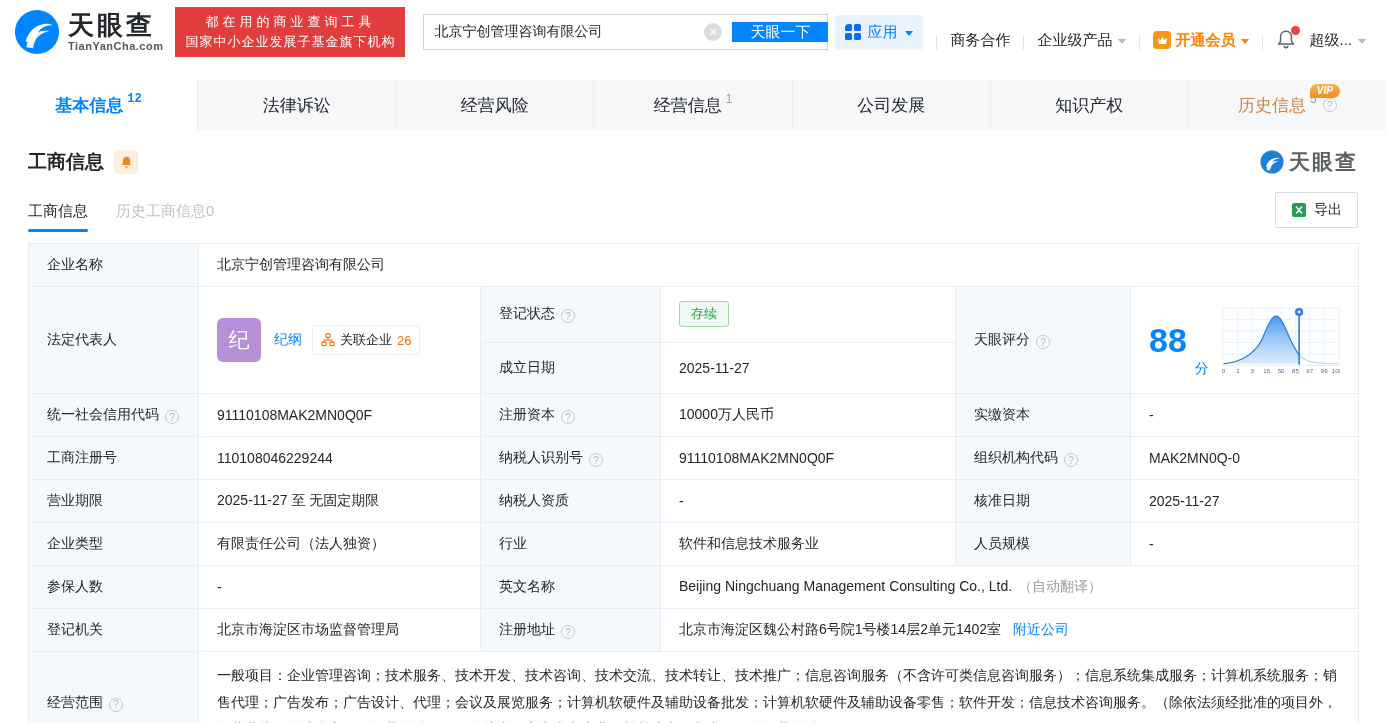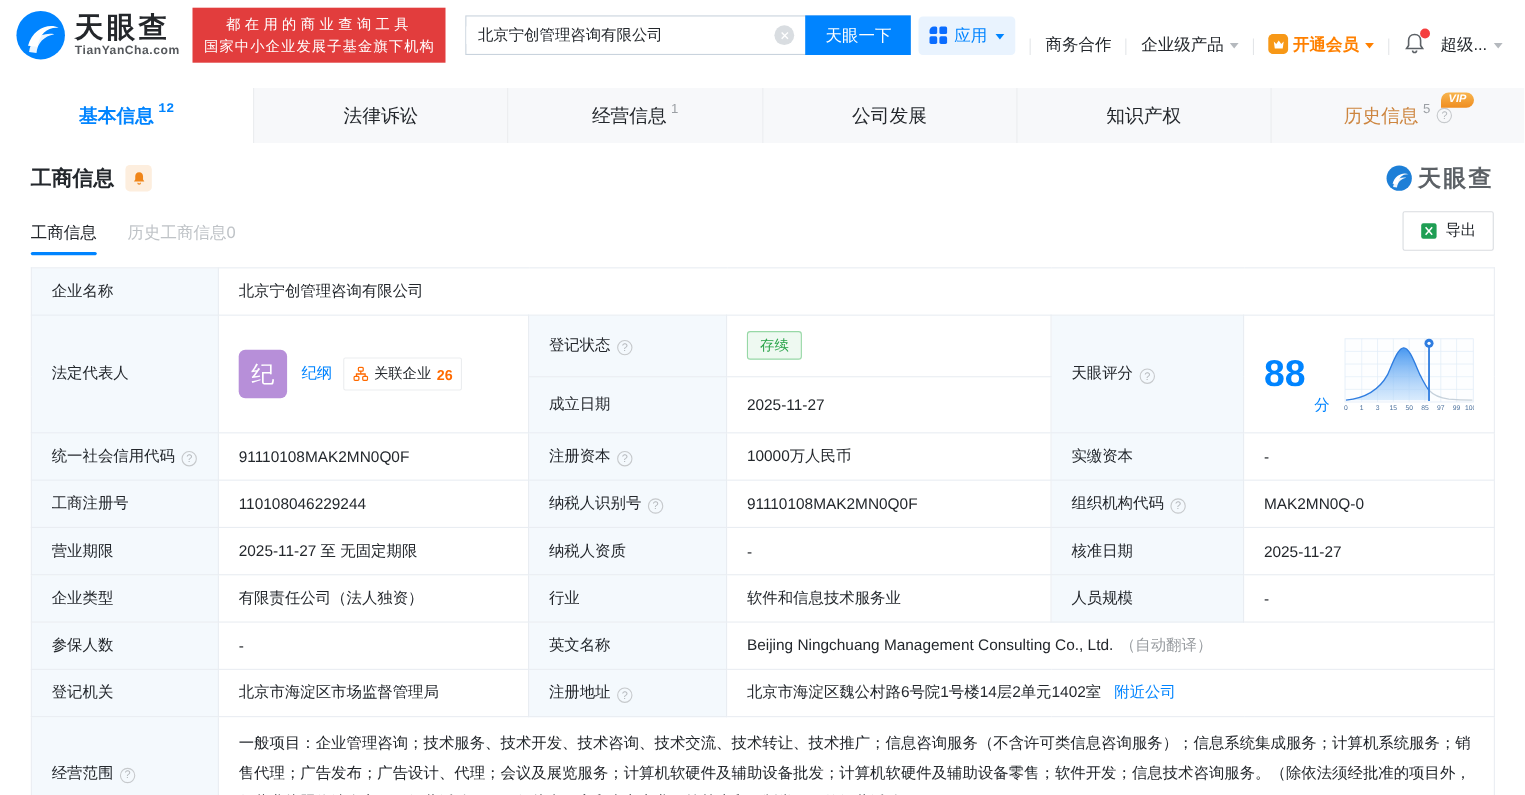--- a/index.html
+++ b/index.html
@@ -17,21 +17,21 @@
   .promo-l2 { font-size:13px; letter-spacing:1px; }
 
   .search-wrap { margin-left:18px; width:405px; }
   .search-tabs { display:flex; }
   .search-tab { font-size:14px; color:#23272c; padding:3px 13px; cursor:pointer; }
   .search-tab.active { background:#0084ff; color:#fff; }
   .search-box { display:flex; border:1px solid #c9d3dd; height:36px; align-items:center; background:#fff; }
   .search-input { flex:1; border:none; outline:none; font-size:14px; padding:0 10px; color:#23272c; font-family:inherit; }
   .clear-icon { width:18px; height:18px; border-radius:50%; background:#d8dcе0; background:#d9dde1; color:#fff; font-size:11px; display:flex; align-items:center; justify-content:center; margin-right:10px; cursor:pointer; }
   .clear-icon::before { content:"✕"; }
-  .search-btn { height:36px; margin:-1px -1px -1px 0; background:#0084ff; color:#fff; border:none; font-size:15px; padding:0 18px; cursor:pointer; font-family:inherit; white-space:nowrap; }
+  .search-btn { height:20px; margin:-1px -1px -1px 0; background:#0084ff; color:#fff; border:none; font-size:15px; padding:0 18px; cursor:pointer; font-family:inherit; white-space:nowrap; }
 
   .header-right { margin-left:auto; display:flex; align-items:flex-end; gap:13px; font-size:15px; color:#23272c; }
   .apps-pill { display:flex; align-items:center; gap:6px; background:#e9f3fe; color:#0084ff; border-radius:4px; padding:8px 10px; cursor:pointer; }
   .grid-icon { display:inline-grid; grid-template-columns:7px 7px; grid-template-rows:7px 7px; gap:2px; }
   .grid-icon i { background:#0a6cff; border-radius:1.5px; }
   .grid-icon i:first-child { border-radius:4px 1.5px 1.5px 1.5px; }
   .caret { display:inline-block; width:0; height:0; border-left:4px solid transparent; border-right:4px solid transparent; border-top:5px solid currentColor; margin-left:2px; position:relative; top:1px; }
   .caret.gray { border-top-color:#b5b9be; }
   .vsep { width:1px; height:15px; background:#e3e5e8; }
   .menu-item { display:flex; align-items:center; gap:4px; cursor:pointer; white-space:nowrap; }
@@ -72,21 +72,21 @@
   .info-table td.lbl { background:#f4f9fd; }
   .lbl-inner { display:flex; align-items:flex-end; }
   a.link { color:#0084ff; text-decoration:none; cursor:pointer; }
   .status-badge { display:inline-block; background:#eef9f1; border:1px solid #97d8a6; color:#28a349; font-size:13px; padding:3px 11px; border-radius:3px; }
   .muted { color:#999da1; margin-left:6px; }
 
   .rep { display:flex; align-items:center; }
   .avatar { width:44px; height:44px; background:#b78fd9; border-radius:6px; color:#fff; font-size:21px; display:flex; align-items:center; justify-content:center; cursor:pointer; flex-shrink:0; }
   .rep-name { margin:0 10px 0 13px; font-size:14px; }
   .rel-badge { display:inline-flex; align-items:center; gap:5px; border:1px solid #ebedef; border-radius:2px; padding:5px 8px; font-size:13px; color:#23272c; cursor:pointer; background:#fff; white-space:nowrap; }
-  .rel-count { color:#ff6a00; font-weight:bold; }
+  .rel-count { color:#ff6a00; font-weight:normal; }
 
   .score-cell-inner { display:flex; align-items:center; justify-content:flex-end; gap:8px; }
   .score-num { font-size:34px; font-weight:bold; color:#0084ff; line-height:1; }
   .score-unit { font-size:14px; color:#0084ff; align-self:flex-end; margin-bottom:5px; }
   .scope-text { line-height:27px; }
 </style>
 </head>
 <body>
 
 <div class="page">
@@ -162,20 +162,23 @@
     </div>
   </div>
 
   <div class="nav-tabs">
     <div class="nav-tab active">
       <span>基本信息</span>
       <span class="nav-count">12</span>
     </div>
     <div class="nav-tab">
       <span>法律诉讼</span>
+    </div>
+    <div class="nav-tab">
+      <span>经营风险</span>
     </div>
     <div class="nav-tab">
       <span>经营信息</span>
       <span class="nav-count">1</span>
     </div>
     <div class="nav-tab">
       <span>公司发展</span>
     </div>
     <div class="nav-tab">
       <span>知识产权</span>

